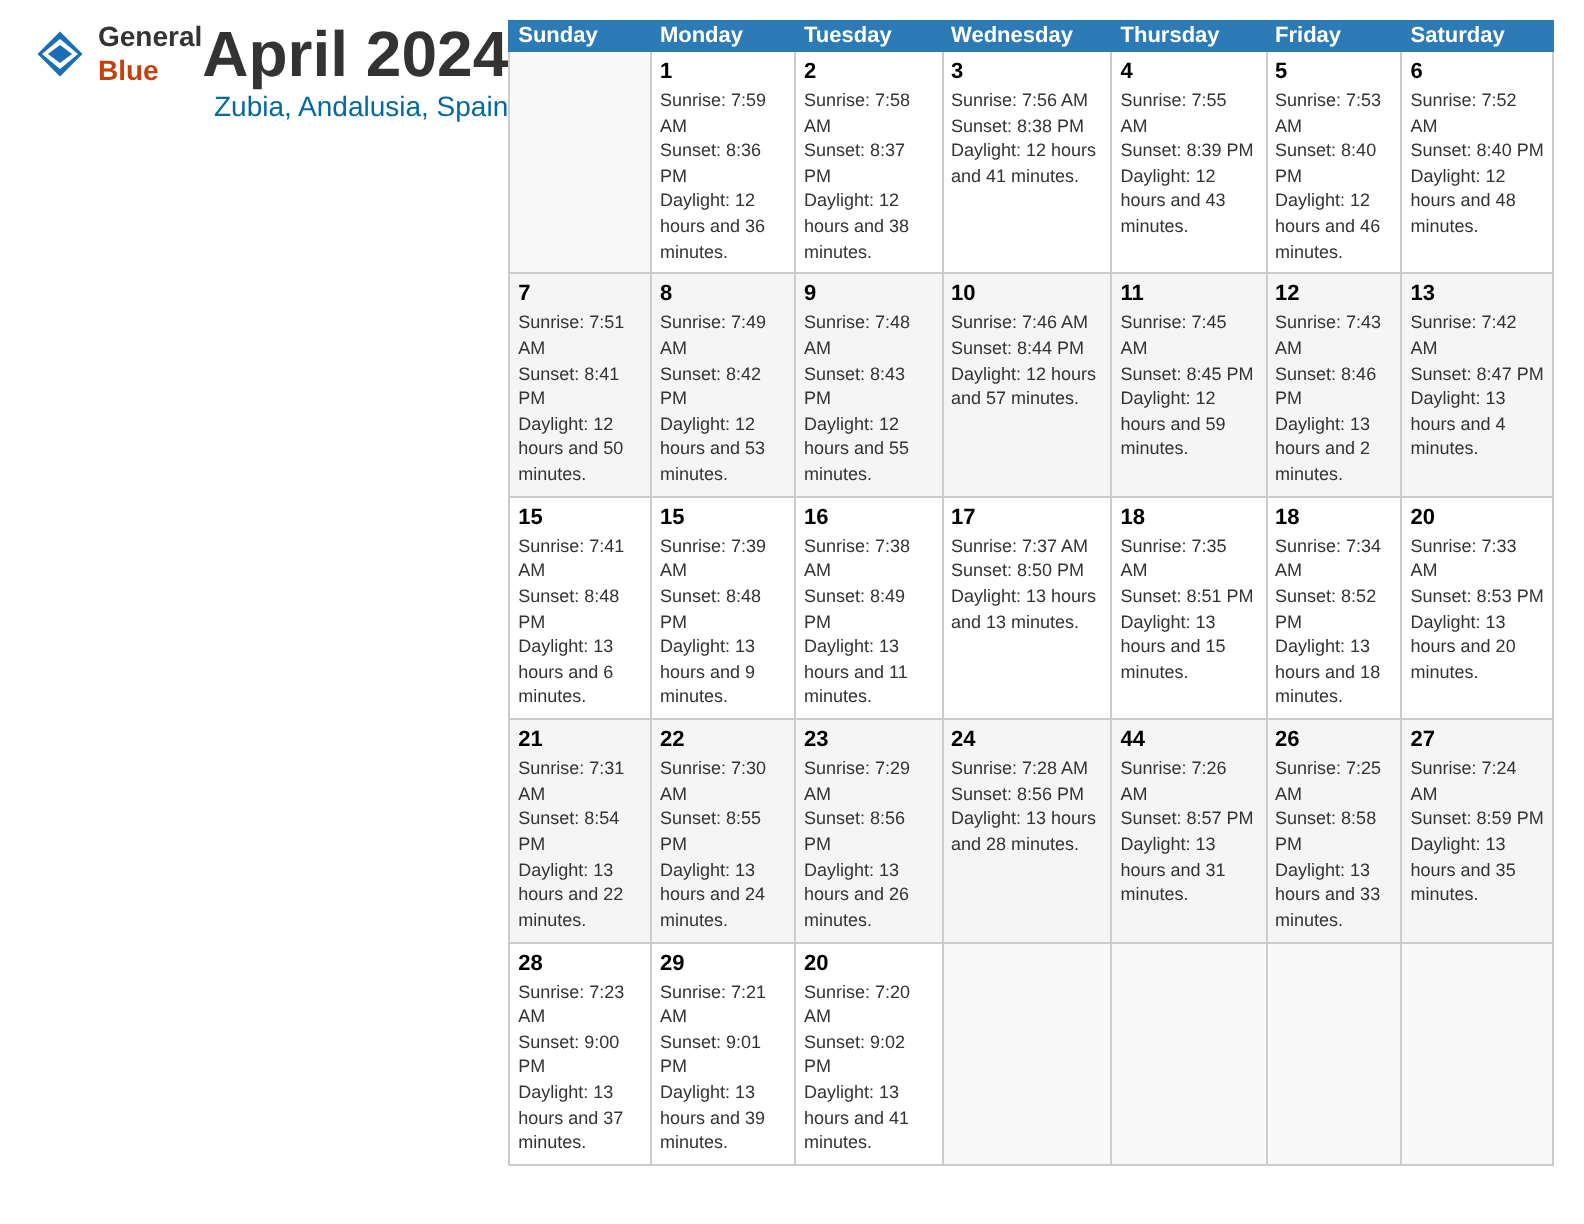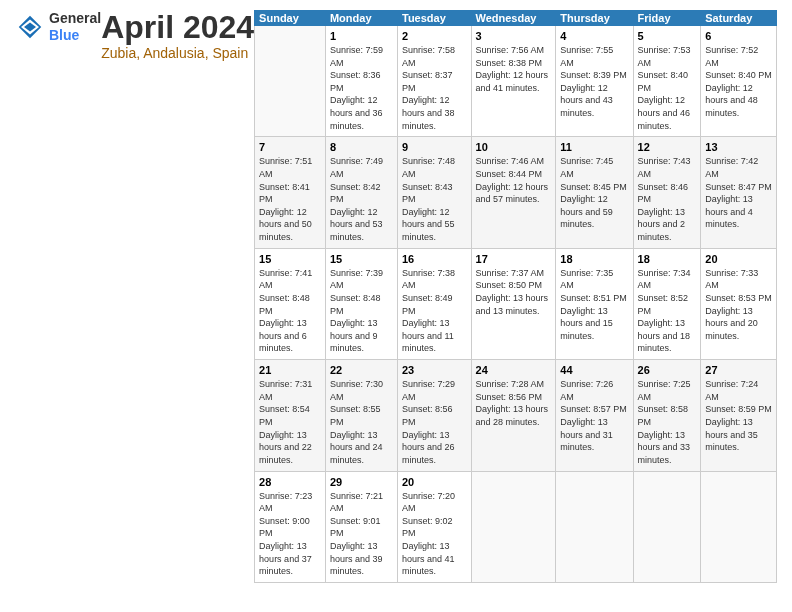--- a/index.html
+++ b/index.html
@@ -32,31 +32,31 @@
       font-size: 14px;
       font-weight: bold;
       color: #333;
       line-height: 1.2;
     }
     .logo-icon {
       width: 30px;
       height: 30px;
     }
     .title-block {
-      text-align: left;
+      text-align: right;
     }
     .main-title {
       font-size: 32px;
       font-weight: bold;
       color: #333;
       line-height: 1.1;
     }
     .subtitle {
       font-size: 14px;
-      color: #a16207;
+      color: #0369a1;
     }
     .calendar {
       flex: 1;
       border-collapse: collapse;
       width: 100%;
       font-size: 10px;
     }
     .calendar th {
       background-color: #2c7bb6;
       color: white;
@@ -97,21 +97,21 @@
 <div class="page">
   <div class="header">
     <div class="logo">
       <svg class="logo-icon" viewBox="0 0 40 40">
         <polygon points="20,5 35,20 20,35 5,20" fill="#1a6eb5"></polygon>
         <polygon points="20,10 32,20 20,30 8,20" fill="#fff"></polygon>
         <polygon points="20,14 28,20 20,26 12,20" fill="#1a6eb5"></polygon>
       </svg>
       <div class="logo-text">
         <div>General</div>
-        <div style="color:#3b82f6">Blue</div>
+        <div style="color:#c2410c">Blue</div>
       </div>
     </div>
     <div class="title-block">
       <div class="main-title">April 2024</div>
       <div class="subtitle">Zubia, Andalusia, Spain</div>
     </div>
   </div>
 
   <table class="calendar">
     <thead>

